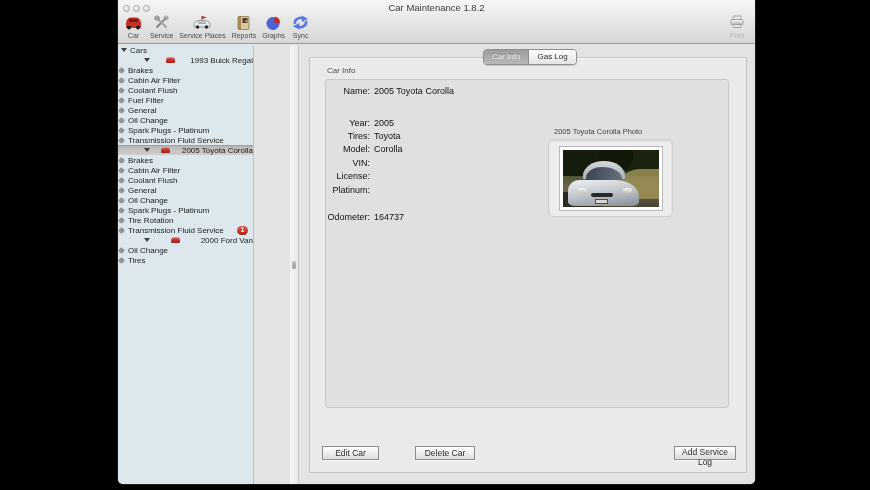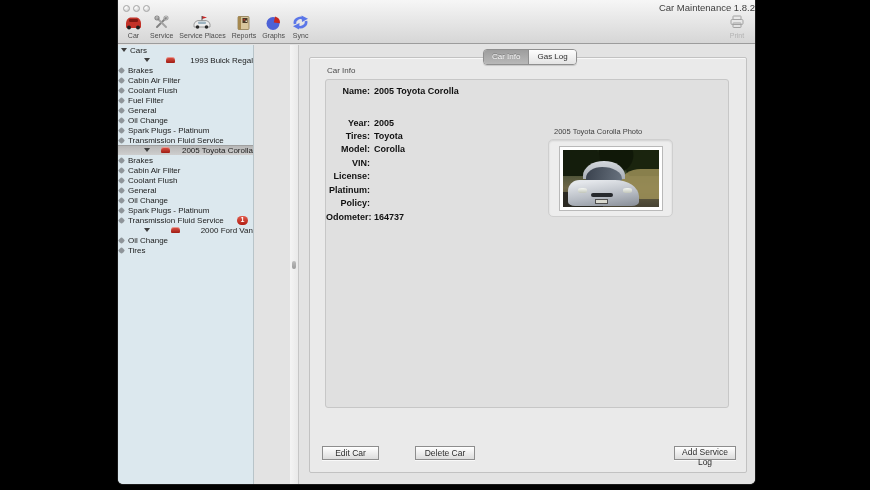--- a/index.html
+++ b/index.html
@@ -12,21 +12,21 @@
             box-shadow:0 0 0 1px #1a1a1a, 0 3px 10px rgba(0,0,0,.8); }
 
   
   .chrome { position:absolute; left:0; top:0; width:100%; height:44px;
             background:linear-gradient(#f6f6f6, #d6d6d6); border-bottom:1px solid #9c9c9c; }
   .titlebar { position:absolute; left:0; top:0; width:100%; height:16px; }
   .lights { position:absolute; left:5px; top:0; height:16px; display:flex; align-items:center; gap:3px; }
   .light { width:7px; height:7px; border-radius:50%;
            background:radial-gradient(circle at 35% 30%, #ffffff, #c7c7c7);
            border:1px solid #a5a5a5; }
-  .title { position:absolute; left:0; right:0; top:2px; text-align:right;
+  .title { position:absolute; left:0; right:0; top:2px; text-align:center;
            font-size:9.5px; color:#3d3d3d; }
 
   .toolbar { position:absolute; left:2px; top:14px; height:30px; display:flex; align-items:flex-start; }
   .tb-item { display:flex; flex-direction:column; align-items:center; justify-content:flex-start;
              padding:0 3px; cursor:default; }
   .tb-item .ticon { height:17px; display:flex; align-items:center; }
   .tb-item .tlabel { font-size:7px; color:#4c4c4c; margin-top:1px; white-space:nowrap; }
   .tb-print { position:absolute; right:6px; top:14px; left:auto; }
   .tb-print .tlabel { color:#b3b3b3; }
 
@@ -65,21 +65,21 @@
           box-shadow:0 1px 1px rgba(0,0,0,.15); }
   .tab { height:14px; line-height:14px; font-size:8px; padding:0 8px; cursor:default;
          background:linear-gradient(#fdfdfd,#e4e4e4); color:#2e2e2e; }
   .tab.selected { background:linear-gradient(#9d9d9d,#b8b8b8); color:#f4f4f4;
                   text-shadow:0 -1px 0 rgba(0,0,0,.25); border-right:1px solid #8f8f8f; }
 
   .group-label { position:absolute; left:209px; top:66px; font-size:8px; color:#4a4a4a; z-index:2; }
   .group-box { position:absolute; left:207px; top:79px; width:404px; height:329px;
                background:#e0e0e0; border:1px solid #c7c7c7; border-radius:3px; }
 
-  .frow { position:absolute; left:0; width:230px; display:flex; font-size:9px; color:#101010;font-weight:bold; }
+  .frow { position:absolute; left:0; width:230px; display:flex; font-size:9px; color:#101010; }
   .flabel { width:44px; text-align:right; flex:none; }
   .fvalue { margin-left:4px; white-space:nowrap; }
 
   .photo-label { position:absolute; left:228px; top:47px; font-size:7.5px; color:#3f3f3f; }
   .photo-well { position:absolute; left:222px; top:59px; width:125px; height:78px;
                 background:#ededed; border:1px solid #cfcfcf; border-radius:5px;
                 box-shadow:inset 0 1px 2px rgba(0,0,0,.12); }
   .photo-frame { position:absolute; left:10px; top:6px; width:104px; height:65px;
                  background:#fff; border:1px solid #b9b9b9; padding:3px; }
   .photo-img { position:relative; width:96px; height:57px; overflow:hidden;
@@ -281,20 +281,24 @@
         </div>
       <div class="trow lv2">
           <span class="gear"></span>
           <span>Oil Change</span>
         </div>
       <div class="trow lv2">
           <span class="gear"></span>
           <span>Spark Plugs - Platinum</span>
         </div>
       <div class="trow lv2">
+          <span class="gear"></span>
+          <span>Tire Rotation</span>
+        </div>
+      <div class="trow lv2">
         <span class="gear"></span>
         <span>Transmission Fluid Service</span>
         <span class="badge">1</span>
       </div>
 
       <div class="trow lv1">
         <span class="disc"></span>
         <span class="carmini"></span>
         <span>2000 Ford Van</span>
       </div>
@@ -343,24 +347,20 @@
       <div class="frow" style="top:64px">
           <span class="flabel">Model:</span>
           <span class="fvalue">Corolla</span>
         </div>
       <div class="frow" style="top:91px">
           <span class="flabel">License:</span>
           <span class="fvalue"></span>
         </div>
       <div class="frow" style="top:105px">
           <span class="flabel">Platinum:</span>
-          <span class="fvalue"></span>
-        </div>
-      <div class="frow" style="top:118px">
-          <span class="flabel">Policy:</span>
           <span class="fvalue"></span>
         </div>
       <div class="frow" style="top:132px">
           <span class="flabel">Odometer:</span>
           <span class="fvalue">164737</span>
         </div>
 
       <div class="photo-label">2005 Toyota Corolla Photo</div>
       <div class="photo-well">
         <div class="photo-frame">

